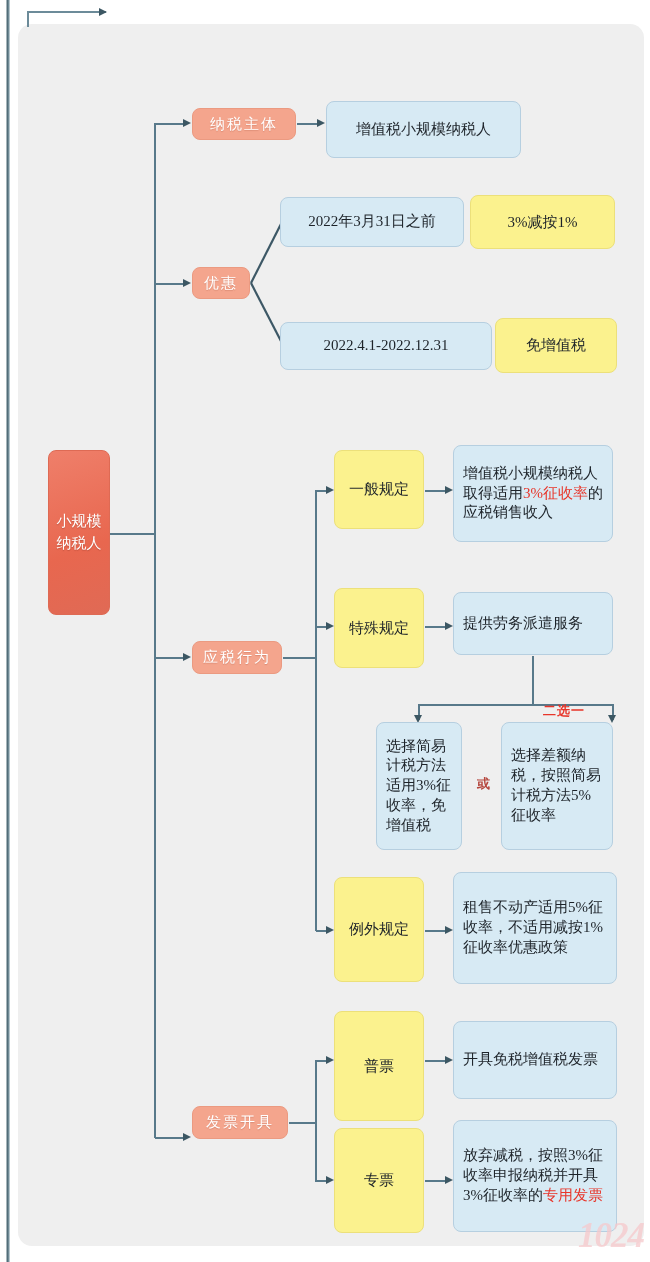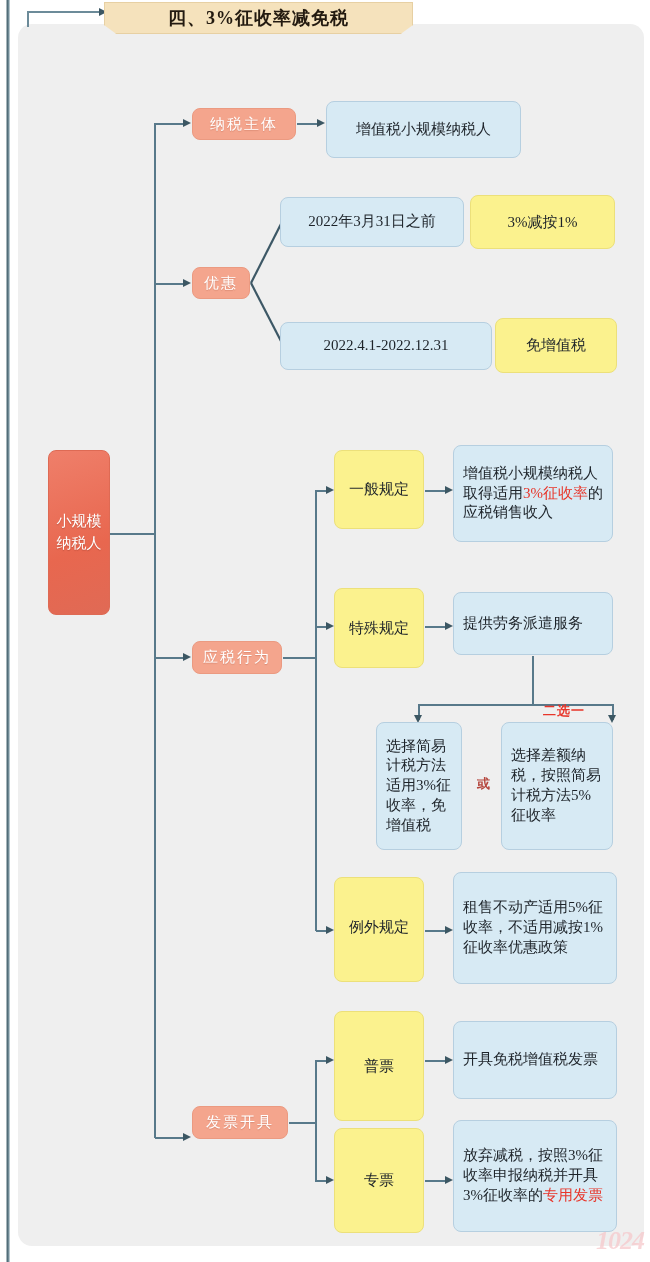--- a/index.html
+++ b/index.html
@@ -170,40 +170,39 @@
     color: #b5463d;
     font-size: 13px;
     font-weight: bold;
     z-index: 4;
   }
   .watermark {
     position: absolute;
     right: 6px;
     bottom: 6px;
     color: #f6c9cc;
-    font-size: 26px;
+    font-size: 35px;
     font-weight: bold;
     font-style: italic;
     opacity: .75;
     letter-spacing: -1px;
     z-index: 7;
     pointer-events: none;
   }
 </style>
 </head>
 <body>
 
 <div id="canvas">
 
   <div class="rail"></div>
   <div class="panel"></div>
 
   <div class="banner-stem"></div>
   <div class="banner-arrow"></div>
-  <div class="banner">四、3%征收率减免税</div>
 
   <div class="ln lnv" style="left:154px; top:123px; height:1015px;"></div>
   <div class="ln lnh" style="left:100px; top:533px; width:56px;"></div>
 
   <div class="node n-root" style="left:48px; top:450px; width:62px; height:165px;">
     <div class="txt">
       <div>小规模</div>
       <div>纳税人</div>
     </div>
   </div>
@@ -289,21 +288,21 @@
   <div class="arrow-d" style="left:608px; top:715px;"></div>
 
   <div class="node n-blue" style="left:376px; top:722px; width:86px; height:128px;">
     <span>选择简易计税方法适用3%征收率，免增值税</span>
   </div>
   <div class="label-or" style="left:477px; top:775px;">或</div>
   <div class="node n-blue" style="left:501px; top:722px; width:112px; height:128px;">
     <span>选择差额纳税，按照简易计税方法5%征收率</span>
   </div>
 
-  <div class="node n-yellow" style="left:334px; top:877px; width:90px; height:105px;font-family:Liberation Mono, monospace;">
+  <div class="node n-yellow" style="left:334px; top:877px; width:90px; height:105px;">
     <span>例外规定</span>
   </div>
   <div class="ln lnh" style="left:425px; top:930px; width:22px;"></div>
   <div class="arrow-r" style="left:445px; top:926px;"></div>
   <div class="node n-blue" style="left:453px; top:872px; width:164px; height:112px;">
     <span>租售不动产适用5%征收率，不适用减按1%征收率优惠政策</span>
   </div>
 
   <div class="ln lnh" style="left:155px; top:1137px; width:30px;"></div>
   <div class="arrow-r" style="left:183px; top:1133px;"></div>

